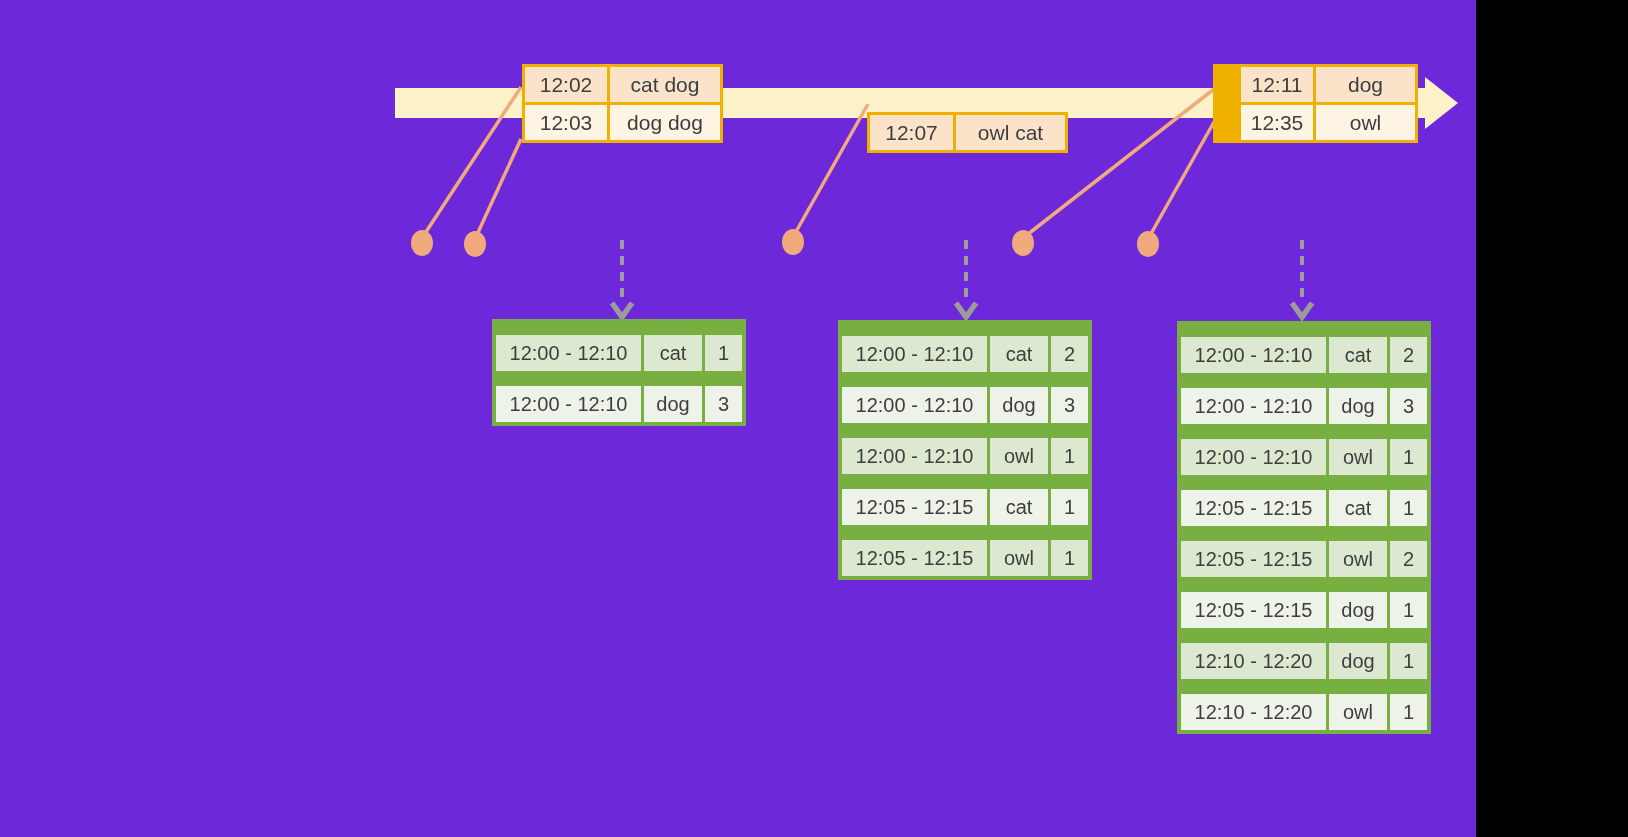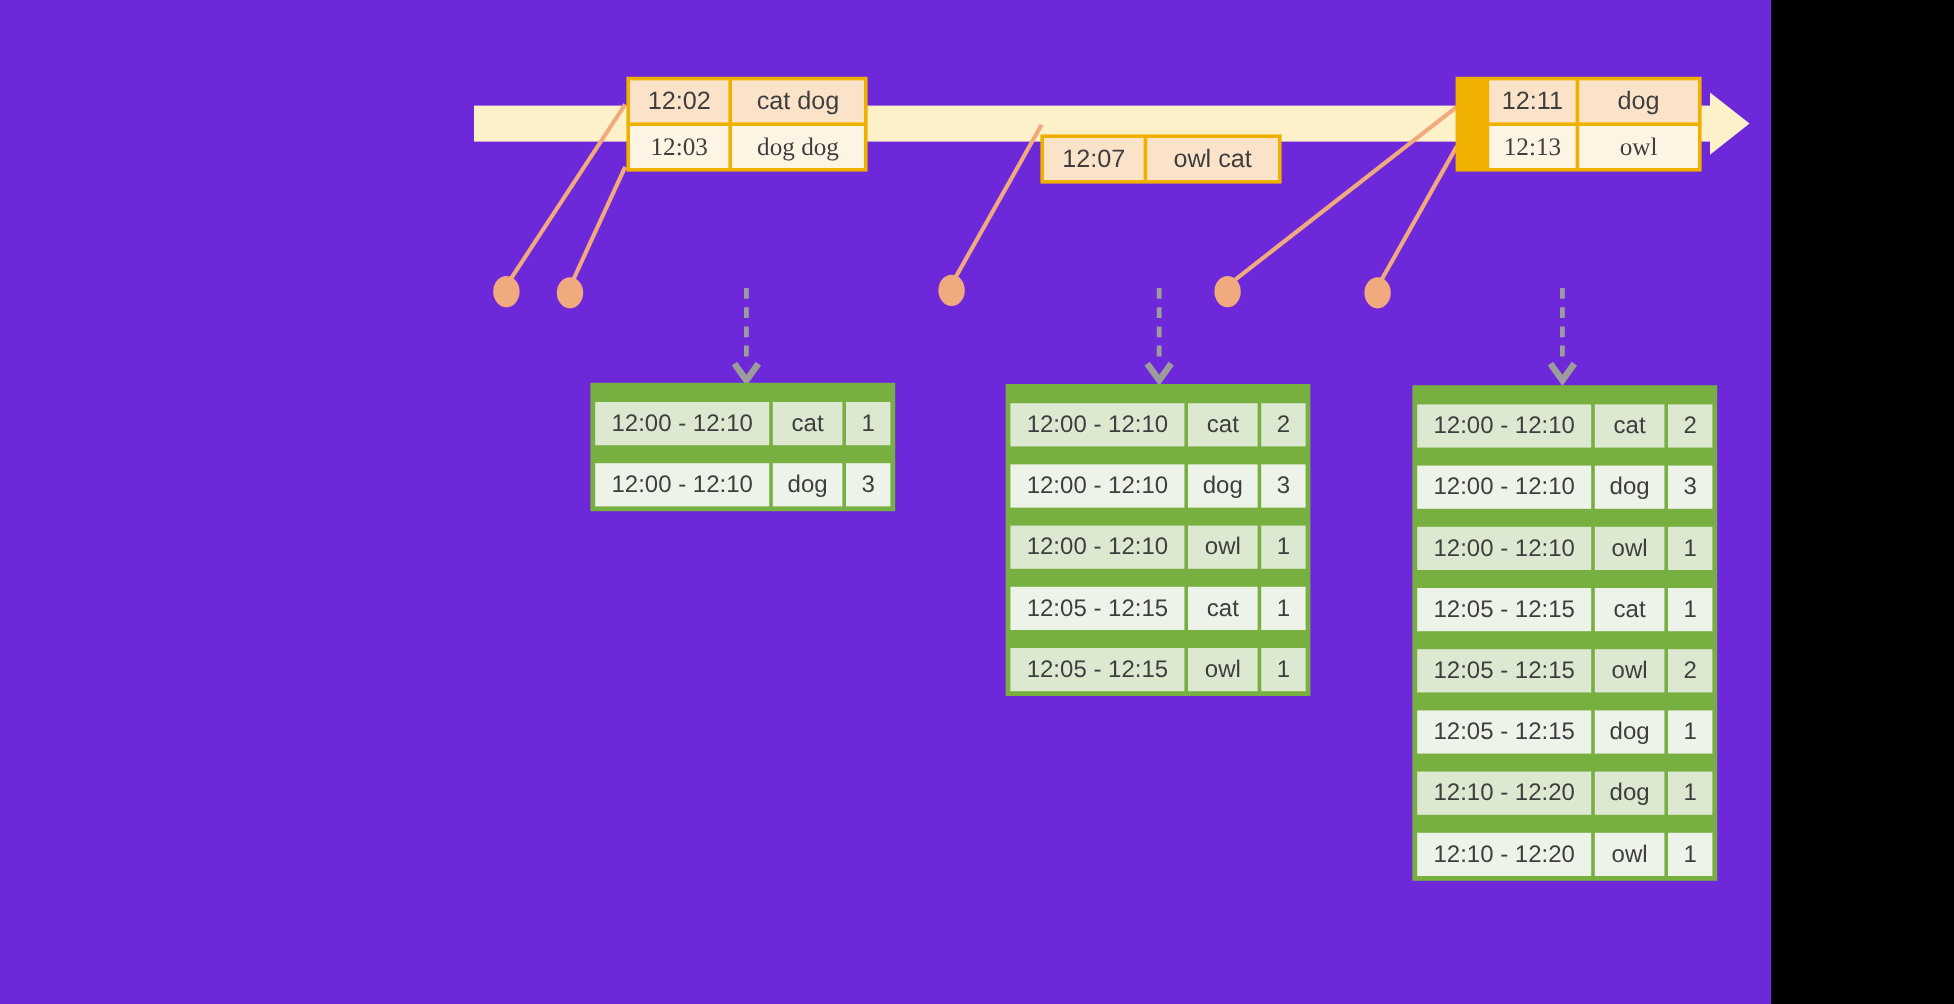--- a/index.html
+++ b/index.html
@@ -7,21 +7,21 @@
          font-family:"Liberation Sans","DejaVu Sans",sans-serif;color:#3E3E3E;}
   svg.layer{position:absolute;left:0;top:0;}
 
   
   .etable{position:absolute;background:#F0B000;padding:3px;display:grid;gap:3px;box-sizing:border-box;z-index:3;}
   .etable .cell{display:flex;align-items:center;justify-content:center;font-size:21px;height:35px;}
   .et1{left:522px;top:64px;grid-template-columns:82px 110px;}
   .et2{left:867px;top:82px;grid-template-columns:83px 109px;margin-top:30px;}
   .et3{left:1213px;top:64px;grid-template-columns:72px 99px;padding-left:28px;}
   .erow-dark{background:#FAE3C8;}
-  .erow-light{background:#FDF4E4;font-family:Liberation Serif, serif;}
+  .erow-light{background:#FDF4E4;}
 
   
   .gtable{position:absolute;background:#77B041;padding:4px;display:grid;gap:3px;
           grid-template-columns:145px 58px 37px;box-sizing:border-box;z-index:3;}
   .gtable .cell{display:flex;align-items:center;justify-content:center;font-size:20px;height:36px;margin-top:12px;}
   .gt1{left:492px;top:319px;}
   .gt2{left:838px;top:320px;}
   .gt3{left:1177px;top:321px;}
   .grow-dark{background:#DCE8D0;}
   .grow-light{background:#EEF3EA;}
@@ -70,21 +70,21 @@
   </div>
 
   <div class="etable et2">
     <div class="cell erow-dark">12:07</div>
     <div class="cell erow-dark">owl cat</div>
   </div>
 
   <div class="etable et3">
     <div class="cell erow-dark">12:11</div>
     <div class="cell erow-dark">dog</div>
-    <div class="cell erow-light">12:13</div>
+    <div class="cell erow-light">12:35</div>
     <div class="cell erow-light">owl</div>
   </div>
 
   <div class="gtable gt1">
     <div class="cell grow-dark">12:00 - 12:10</div>
     <div class="cell grow-dark">cat</div>
     <div class="cell grow-dark">1</div>
     <div class="cell grow-light">12:00 - 12:10</div>
     <div class="cell grow-light">dog</div>
     <div class="cell grow-light">3</div>

